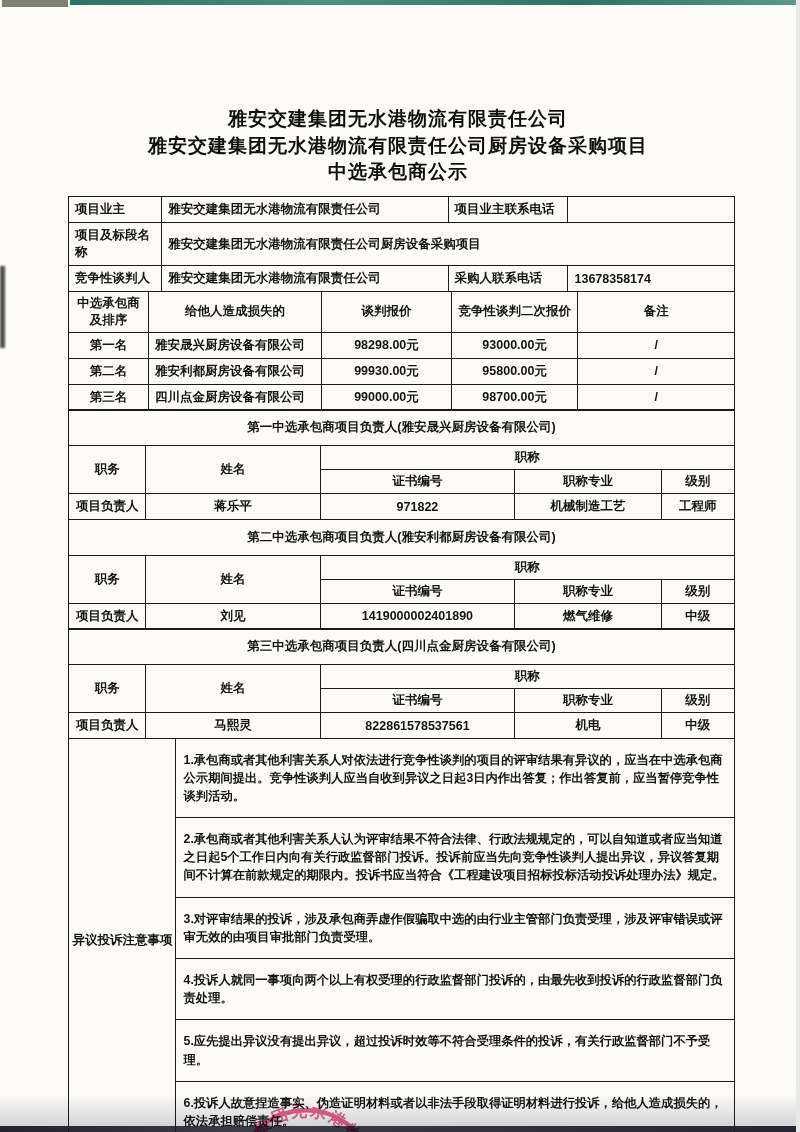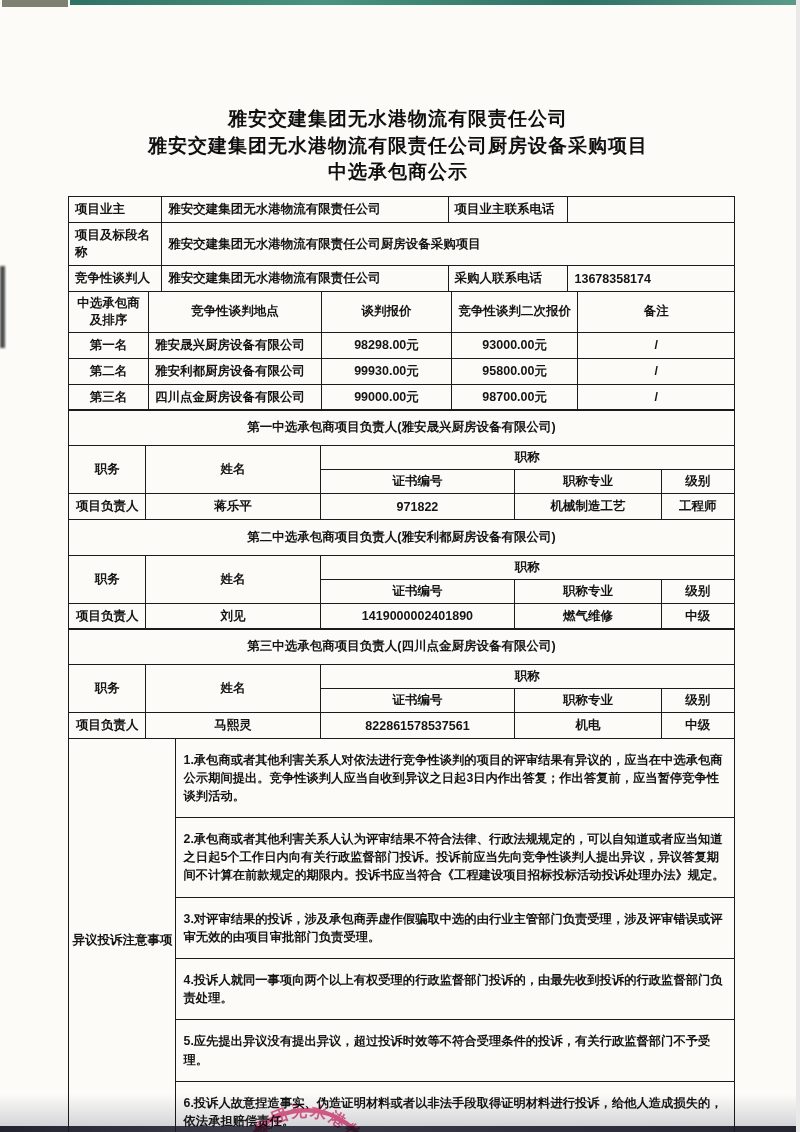--- a/index.html
+++ b/index.html
@@ -93,21 +93,21 @@
           <col style="width:12%">
           <col style="width:26%">
           <col style="width:19.5%">
           <col style="width:19%">
           <col style="width:23.5%">
         </colgroup>
       <tbody>
           <tr>
         <td class="hdr pre">中选承包商
 及排序</td>
-        <td class="hdr">竞争性谈判地点</td>
+        <td class="hdr">给他人造成损失的</td>
         <td class="hdr">谈判报价</td>
         <td class="hdr">竞争性谈判二次报价</td>
         <td class="hdr">备注</td>
       </tr>
       <tr>
         <td class="ctr lbl">第一名</td>
         <td>雅安晟兴厨房设备有限公司</td>
         <td class="ctr">98298.00元</td>
         <td class="ctr">93000.00元</td>
         <td class="ctr">/</td>

